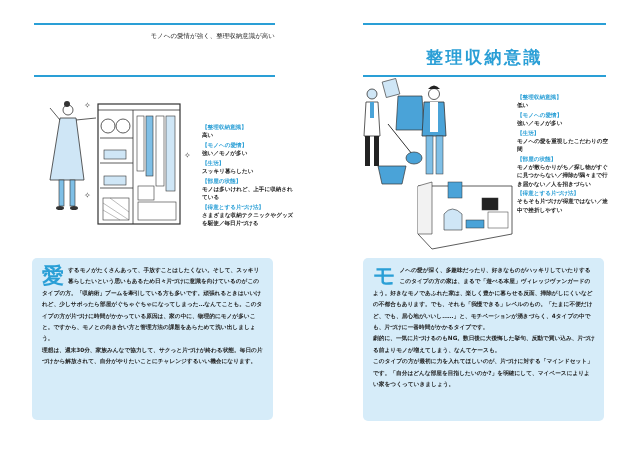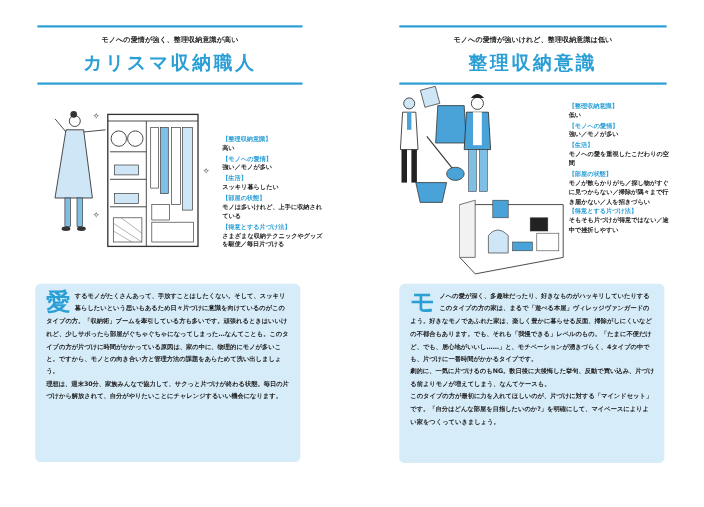--- a/index.html
+++ b/index.html
@@ -1,38 +1,37 @@
 <!DOCTYPE html>
 <html><head>
 <meta charset="utf-8">
 <style>
   html,body{margin:0;padding:0;background:#ffffff;}
   body{width:640px;height:461px;position:relative;overflow:hidden;font-family:"DejaVu Sans",sans-serif;color:#222;}
   .page{position:absolute;top:0;width:320px;height:461px;}
   .page.left{left:0;}
   .page.right{left:320px;}
   .rule{position:absolute;height:2px;background:#2a9fd6;}
-  .subtitle{position:absolute;font-size:6.4px;font-weight:bold;color:#222;text-align:center;white-space:nowrap;letter-spacing:0.1px;}
+  .subtitle{position:absolute;font-size:6.4px;font-weight:normal;color:#222;text-align:right;white-space:nowrap;letter-spacing:0.1px;}
   .title{position:absolute;font-size:17px;font-weight:bold;color:#2a9fd6;text-align:center;white-space:nowrap;letter-spacing:2.5px;}
   .illus{position:absolute;}
   .attrs{position:absolute;font-size:5.6px;line-height:8.2px;font-weight:bold;}
   .attr-label{color:#2a9fd6;display:block;}
   .attr-value{color:#222;display:block;margin-bottom:1.5px;}
   .box{position:absolute;background:#d6ecf9;border-radius:5px;}
   .box-text{position:absolute;font-size:5.7px;line-height:11.4px;color:#222;font-weight:bold;}
   .dropcap{float:left;font-size:22px;line-height:20px;color:#2a9fd6;font-weight:bold;margin-right:4px;margin-top:1px;}
   .para{display:block;}
 </style>
 </head>
 <body>
 
 <div class="page left">
   <div class="rule" style="left:34px;top:23px;width:241px;"></div>
   <div class="subtitle" style="left:34px;top:32px;width:241px;">モノへの愛情が強く、整理収納意識が高い</div>
-  <div class="title" style="left:34px;top:46px;width:241px;">カリスマ収納職人</div>
   <div class="rule" style="left:34px;top:75px;width:241px;"></div>
 
   <svg class="illus" style="left:40px;top:98px;" width="150" height="145" viewBox="0 0 150 145">
 
     <rect x="58" y="6" width="82" height="120" fill="#fff" stroke="#333" stroke-width="1.2"></rect>
     <line x1="58" y1="12" x2="140" y2="12" stroke="#333" stroke-width="0.8"></line>
     <line x1="93" y1="12" x2="93" y2="126" stroke="#333" stroke-width="0.8"></line>
 
     <line x1="60" y1="40" x2="93" y2="40" stroke="#333" stroke-width="0.8"></line>
     <line x1="60" y1="65" x2="93" y2="65" stroke="#333" stroke-width="0.8"></line>
@@ -83,21 +82,20 @@
     <div class="box-text" style="left:10px;top:7px;width:222px;">
       <span class="dropcap">愛</span>
       <span class="para">するモノがたくさんあって、手放すことはしたくない。そして、スッキリ暮らしたいという思いもあるため日々片づけに意識を向けているのがこのタイプの方。「収納術」ブームを牽引している方も多いです。頑張れるときはいいけれど、少しサボったら部屋がぐちゃぐちゃになってしまった…なんてことも。このタイプの方が片づけに時間がかかっている原因は、家の中に、物理的にモノが多いこと。ですから、モノとの向き合い方と管理方法の課題をあらためて洗い出しましょう。</span>
       <span class="para">理想は、週末30分、家族みんなで協力して、サクっと片づけが終わる状態。毎日の片づけから解放されて、自分がやりたいことにチャレンジするいい機会になります。</span>
     </div>
   </div>
 </div>
 
 <div class="page right">
   <div class="rule" style="left:43px;top:23px;width:243px;"></div>
-  <div class="subtitle" style="left:43px;top:32px;width:243px;">モノへの愛情が強いけれど、整理収納意識は低い</div>
   <div class="title" style="left:43px;top:46px;width:243px;">整理収納意識</div>
   <div class="rule" style="left:43px;top:75px;width:243px;"></div>
 
   <svg class="illus" style="left:12px;top:74px;" width="190" height="180" viewBox="0 0 190 180">
 
     <circle cx="40" cy="20" r="5" fill="#cfe6f6" stroke="#333" stroke-width="0.8"></circle>
     <path d="M34 28 L46 28 L48 62 L32 62 Z" fill="#fff" stroke="#333" stroke-width="0.8"></path>
     <rect x="38" y="28" width="4" height="16" fill="#4aa3d8"></rect>
     <rect x="33" y="62" width="5" height="30" fill="#222"></rect>
     <rect x="42" y="62" width="5" height="30" fill="#222"></rect>

